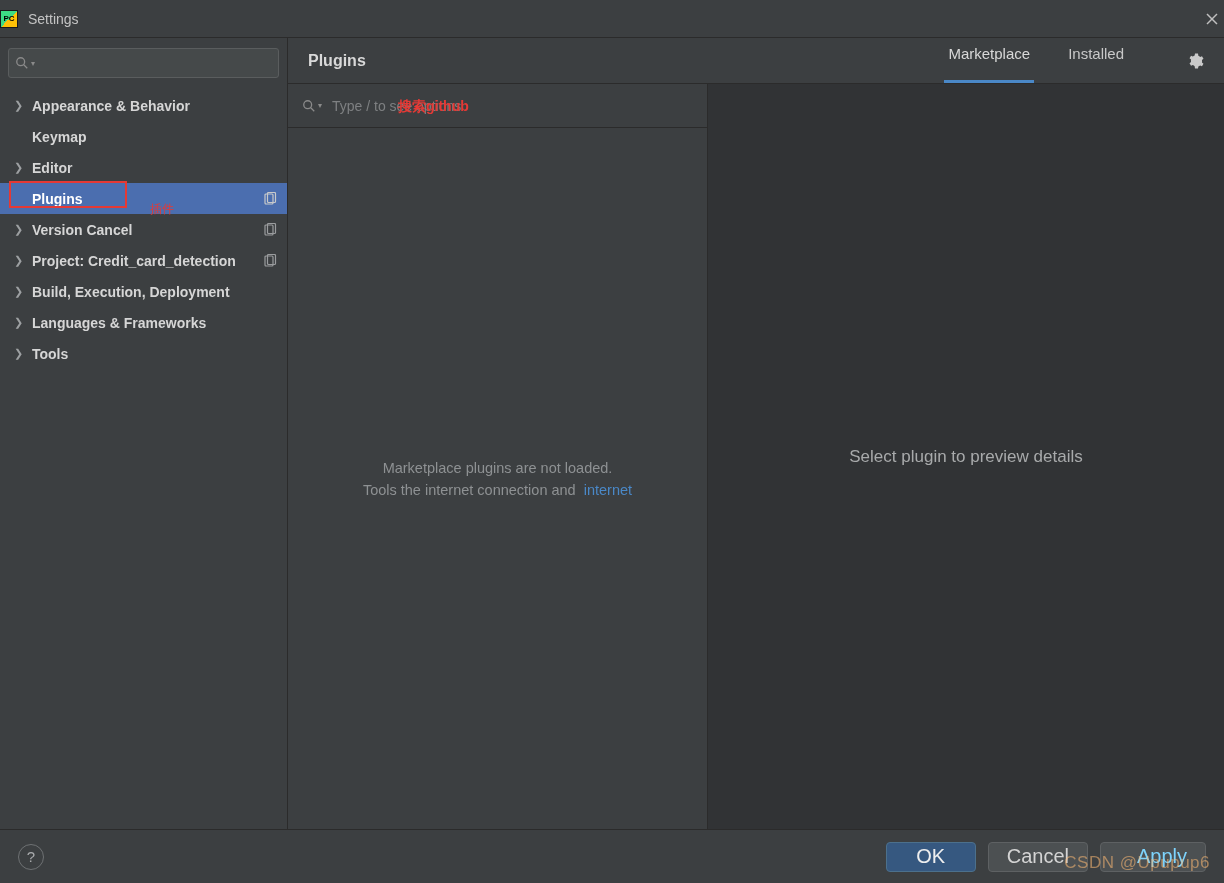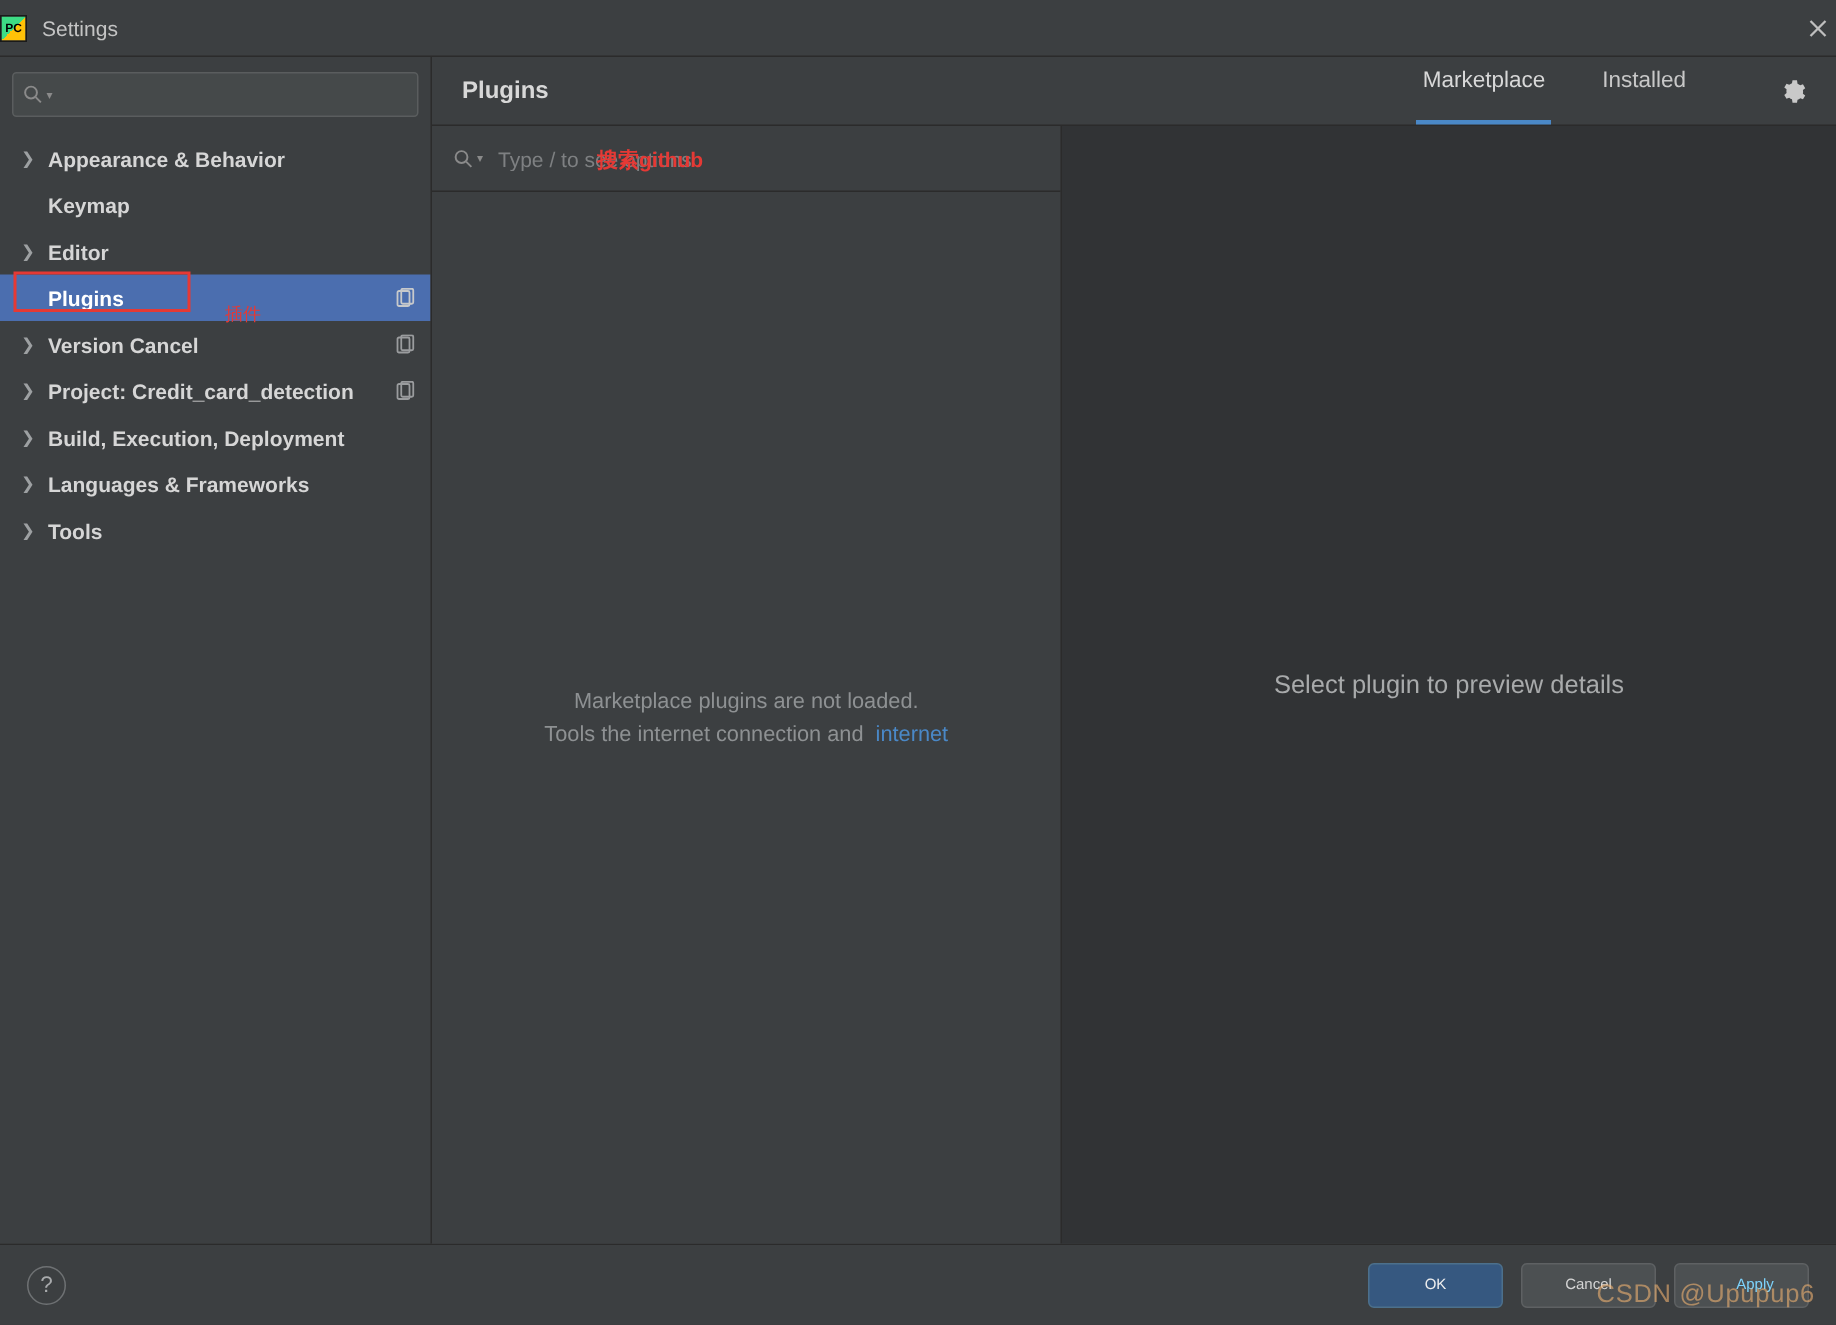--- a/index.html
+++ b/index.html
@@ -118,21 +118,21 @@
     display:flex; align-items:center; padding:0 18px;
   }
   .help-btn {
     width:26px; height:26px; border-radius:50%; border:1.5px solid #6e7173;
     display:flex; align-items:center; justify-content:center; color:#a9abad; font-size:15px;
     cursor:pointer;
   }
   .footer-spacer { flex:1; }
   .btn {
     min-width:90px; height:30px; border-radius:4px; border:1px solid #5e6163;
-    background:#4c5052; color:#d4d4d4; font-size:10px; margin-left:12px; cursor:pointer;
+    background:#4c5052; color:#d4d4d4; font-size:20px; margin-left:12px; cursor:pointer;
     display:flex; align-items:center; justify-content:center; padding:0 18px;
   }
   .btn.primary { background:#365880; border-color:#4c708c; color:#eeeeee;}
   .btn.disabled { color:#7dd3fc; cursor:default;padding-left:36px; }
 
   
   .watermark {
     position:absolute; right:14px; bottom:10px; color:#fdba74; font-size:17px;
     opacity:0.55; font-family:Arial,sans-serif; pointer-events:none; letter-spacing:0.5px;
   }

